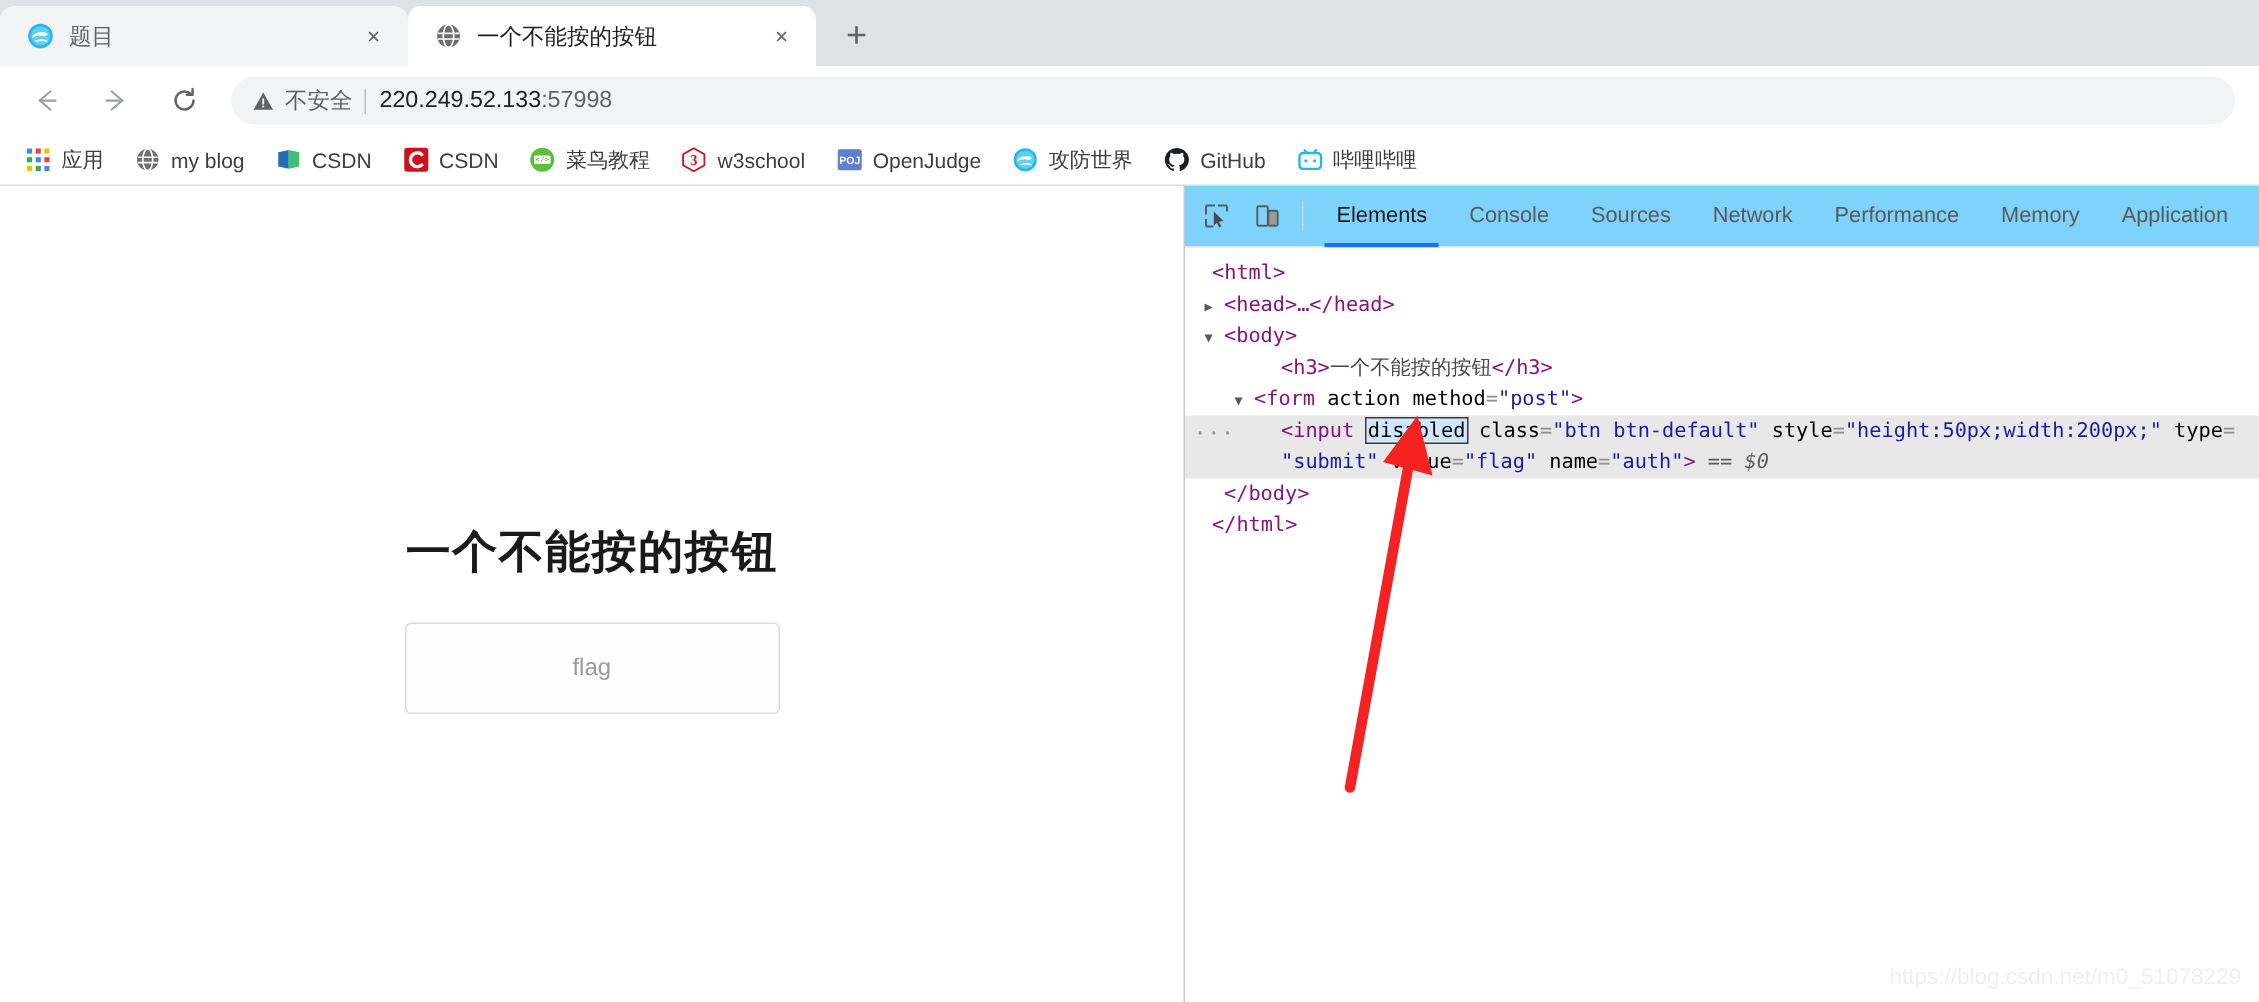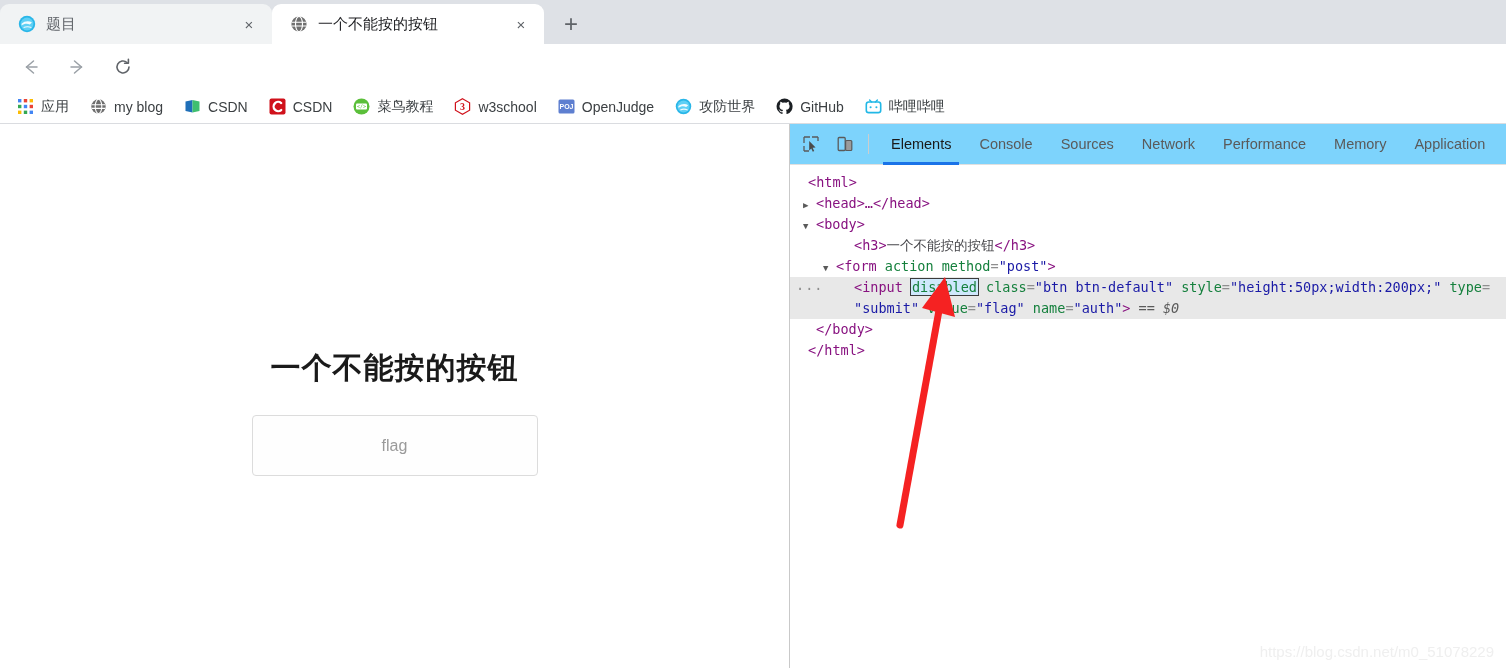--- a/index.html
+++ b/index.html
@@ -86,21 +86,21 @@
     width: 790px; background: #ffffff;
     border-right: 1px solid #c9c9c9;
     position: relative;
   }
   .page-inner { text-align: center; padding-top: 224px; }
   .page-h3 {
     font-size: 30px; font-weight: bold; color: #1a1a1a;
     margin: 0 0 26px 0; letter-spacing: 1px;
   }
   .flag-btn {
-    width: 286px; height: 61px;
+    width: 250px; height: 61px;
     background: #fefefe; border: 1px solid #dcdcdc; border-radius: 4px;
     color: #9a9a9a; font-size: 16px;
     display: inline-flex; align-items: center; justify-content: center;
   }
 
   .devtools {
     width: 716px; background: #ffffff;
     display: flex; flex-direction: column;
     position: relative; overflow: hidden;
   }
@@ -144,21 +144,21 @@
   }
   .sel-body { padding-left: 64px; }
   .ind1 { padding-left: 26px; }
   .ind2 { padding-left: 46px; }
   .ind3 { padding-left: 64px; }
   .tri {
     display: inline-block; width: 11px; color: #5a5a5a;
     font-size: 9px; margin-left: -13px; margin-right: 2px;
   }
   .tag { color: #881280; }
-  .attr-n { color: #15803d; }
+  .attr-n { color: #000000; }
   .attr-v { color: #1a1aa6; }
   .punct { color: #8f8f8f; }
   .txt { color: #48484c; }
   .dollar { color: #5a5a5a; font-style: italic; }
   .attr-sel {
     background: #cfe8fc; border: 1px solid #3b3b3b;
     padding: 0 1px; margin: 0 -1px;
   }
 
   .arrow-svg {
@@ -219,20 +219,33 @@
           <path d="M14.5 10 H4" stroke="currentColor" stroke-width="1.5" stroke-linecap="round"></path>
         </svg>
     </div>
     <div class="navbtn enabled">
       <svg width="20" height="20" viewBox="0 0 20 20">
         <path d="M16 10 A6 6 0 1 1 14 5.5" fill="none" stroke="currentColor" stroke-width="1.6" stroke-linecap="round"></path>
         <path d="M15.4 2.3 L15.4 6.2 L11.6 6.2" fill="none" stroke="currentColor" stroke-width="1.6" stroke-linecap="round" stroke-linejoin="round"></path>
       </svg>
     </div>
 
+    <div class="omnibox">
+      <span class="warn-tri">
+        <svg width="15" height="15" viewBox="0 0 15 15">
+          <path d="M7.5 1.6 L14 13.2 H1 Z" fill="#5f6368"></path>
+          <rect x="6.9" y="5.6" width="1.2" height="4" fill="#ffffff"></rect>
+          <rect x="6.9" y="10.4" width="1.2" height="1.2" fill="#ffffff"></rect>
+        </svg>
+      </span>
+      <span class="notsecure">不安全</span>
+      <span class="vsep"></span>
+      <span class="url-host">220.249.52.133</span>
+      <span class="url-port">:57998</span>
+    </div>
   </div>
 
   <div class="bookmarks">
 
     <div class="bm">
       <span class="bmicon">
         <svg width="17" height="17" viewBox="0 0 17 17">
           <rect x="1" y="1" width="3.4" height="3.4" fill="#4285f4"></rect>
             <rect x="6.8" y="1" width="3.4" height="3.4" fill="#ea4335"></rect>
             <rect x="12.6" y="1" width="3.4" height="3.4" fill="#fbbc05"></rect>

